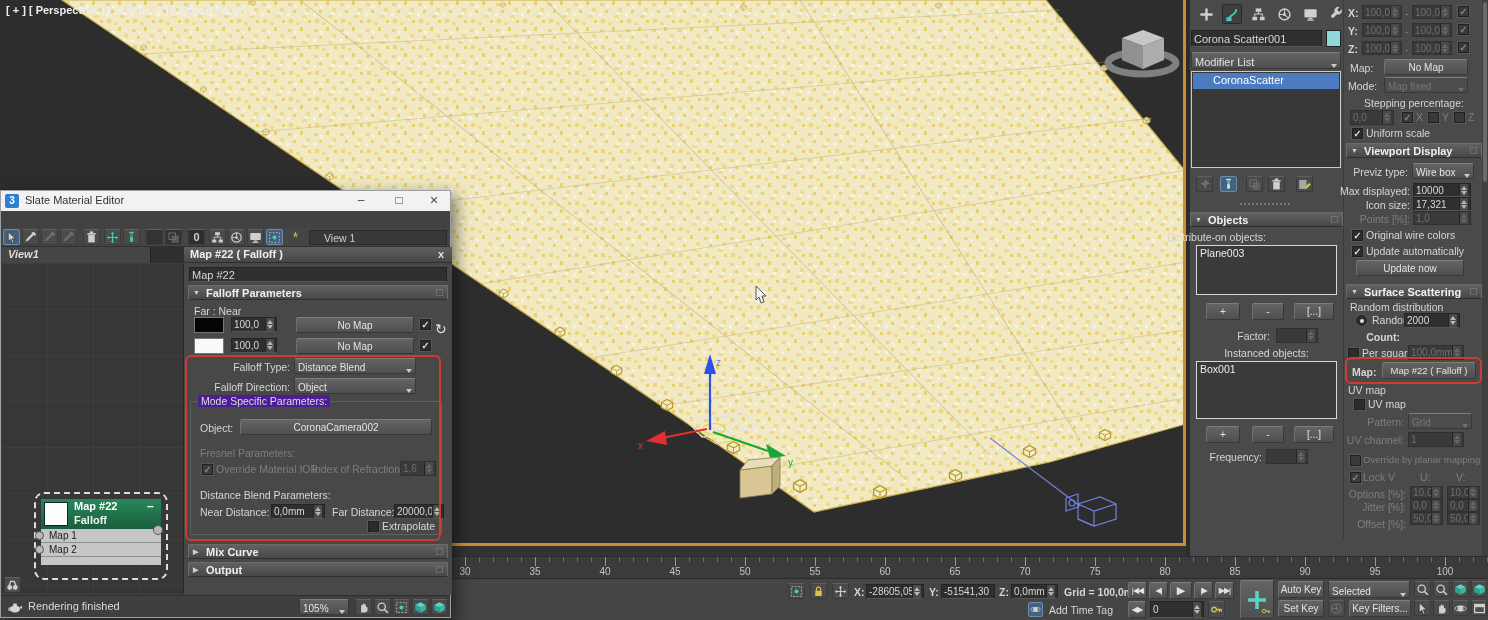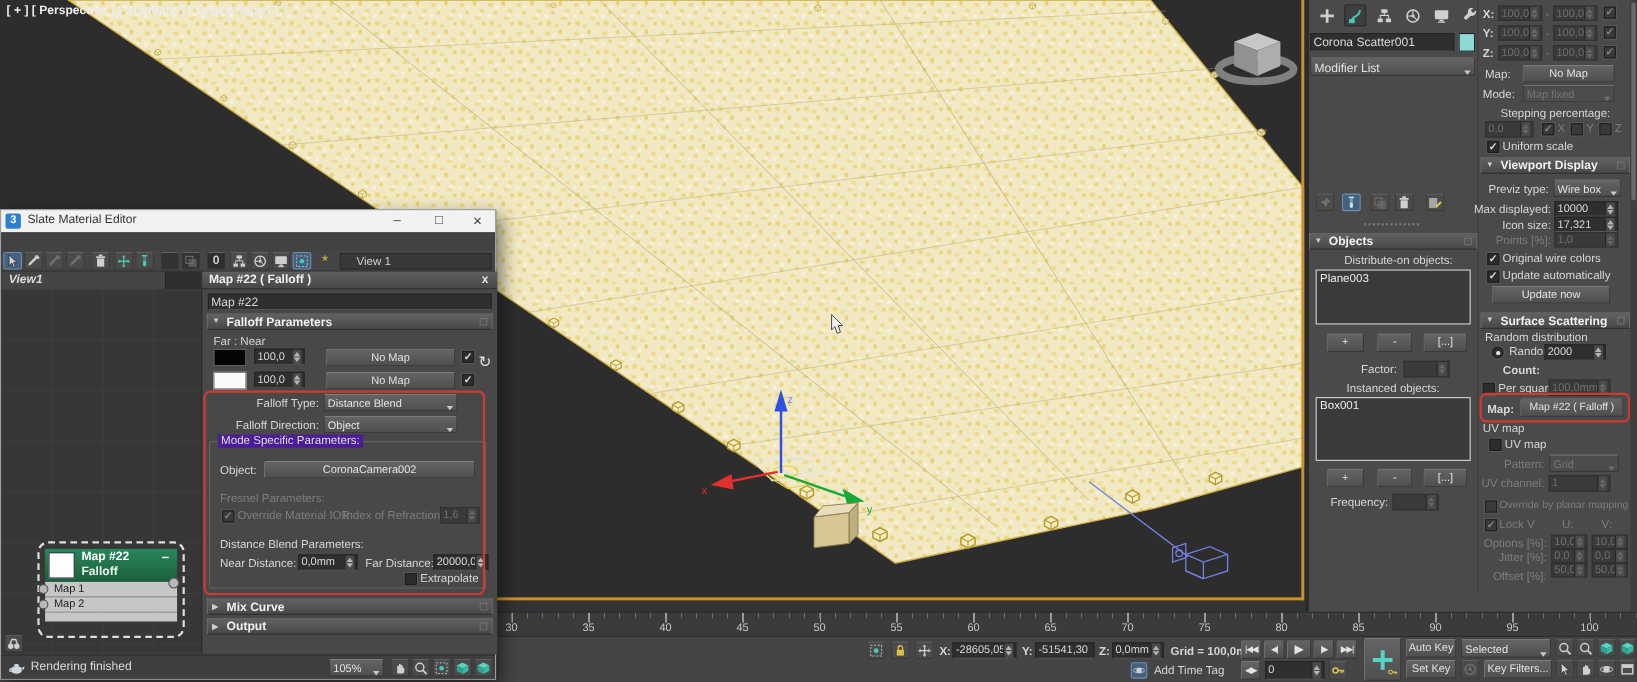--- a/index.html
+++ b/index.html
@@ -426,20 +426,23 @@
         <use href="#i-wrench"></use>
       </svg>
     </div>
   <div class="fld" style="left:1191px;top:30px;width:131px;height:17px;font-size:11px">
       <span class="v">Corona Scatter001</span>
     </div>
   <div class="abs" style="left:1326px;top:30px;width:15px;height:17px;background:#8fd8d8;border:1px solid #222"></div>
   <div class="dd" style="left:1191px;top:52px;width:150px;height:17px;font-size:11px">
       <span class="v">Modifier List</span>
     </div>
+  <div class="abs" style="left:1191px;top:71px;width:150px;height:97px;background:#383838;border:1px solid #c9c9c9">
+    <div class="abs" style="left:1px;top:1px;width:146px;height:16px;background:#4d7bbf;color:#fff;padding:1px 0 0 20px">CoronaScatter</div>
+  </div>
   <div class="ico dim" style="left:1196px;top:176px">
       <svg>
         <use href="#i-pin"></use>
       </svg>
     </div>
   <div class="ico act" style="left:1220px;top:176px;color:#bfe8f0">
       <svg>
         <use href="#i-tube"></use>
       </svg>
     </div>
@@ -458,21 +461,21 @@
         <use href="#i-cfg"></use>
       </svg>
     </div>
   <div class="abs" style="left:1240px;top:203px;width:50px;height:3px;border-top:2px dotted #777"></div>
 
   <div class="rollh" style="left:1190px;top:212px;width:153px">
       <span class="ar">▼</span>
       <span>Objects</span>
       <span class="pinbox"></span>
     </div>
-  <div class="lbl" style="left:1222px;top:231px;width:153px;">Distribute-on objects:</div>
+  <div class="lbl" style="left:1140px;top:231px;width:153px;text-align:center">Distribute-on objects:</div>
   <div class="list" style="left:1196px;top:245px;width:141px;height:50px"><span>Plane003</span></div>
   <div class="btn" style="left:1206px;top:303px;width:34px;height:17px">
       <span>+</span>
     </div>
   <div class="btn" style="left:1252px;top:303px;width:32px;height:17px">
       <span>-</span>
     </div>
   <div class="btn" style="left:1294px;top:303px;width:40px;height:17px">
       <span>[...]</span>
     </div>

